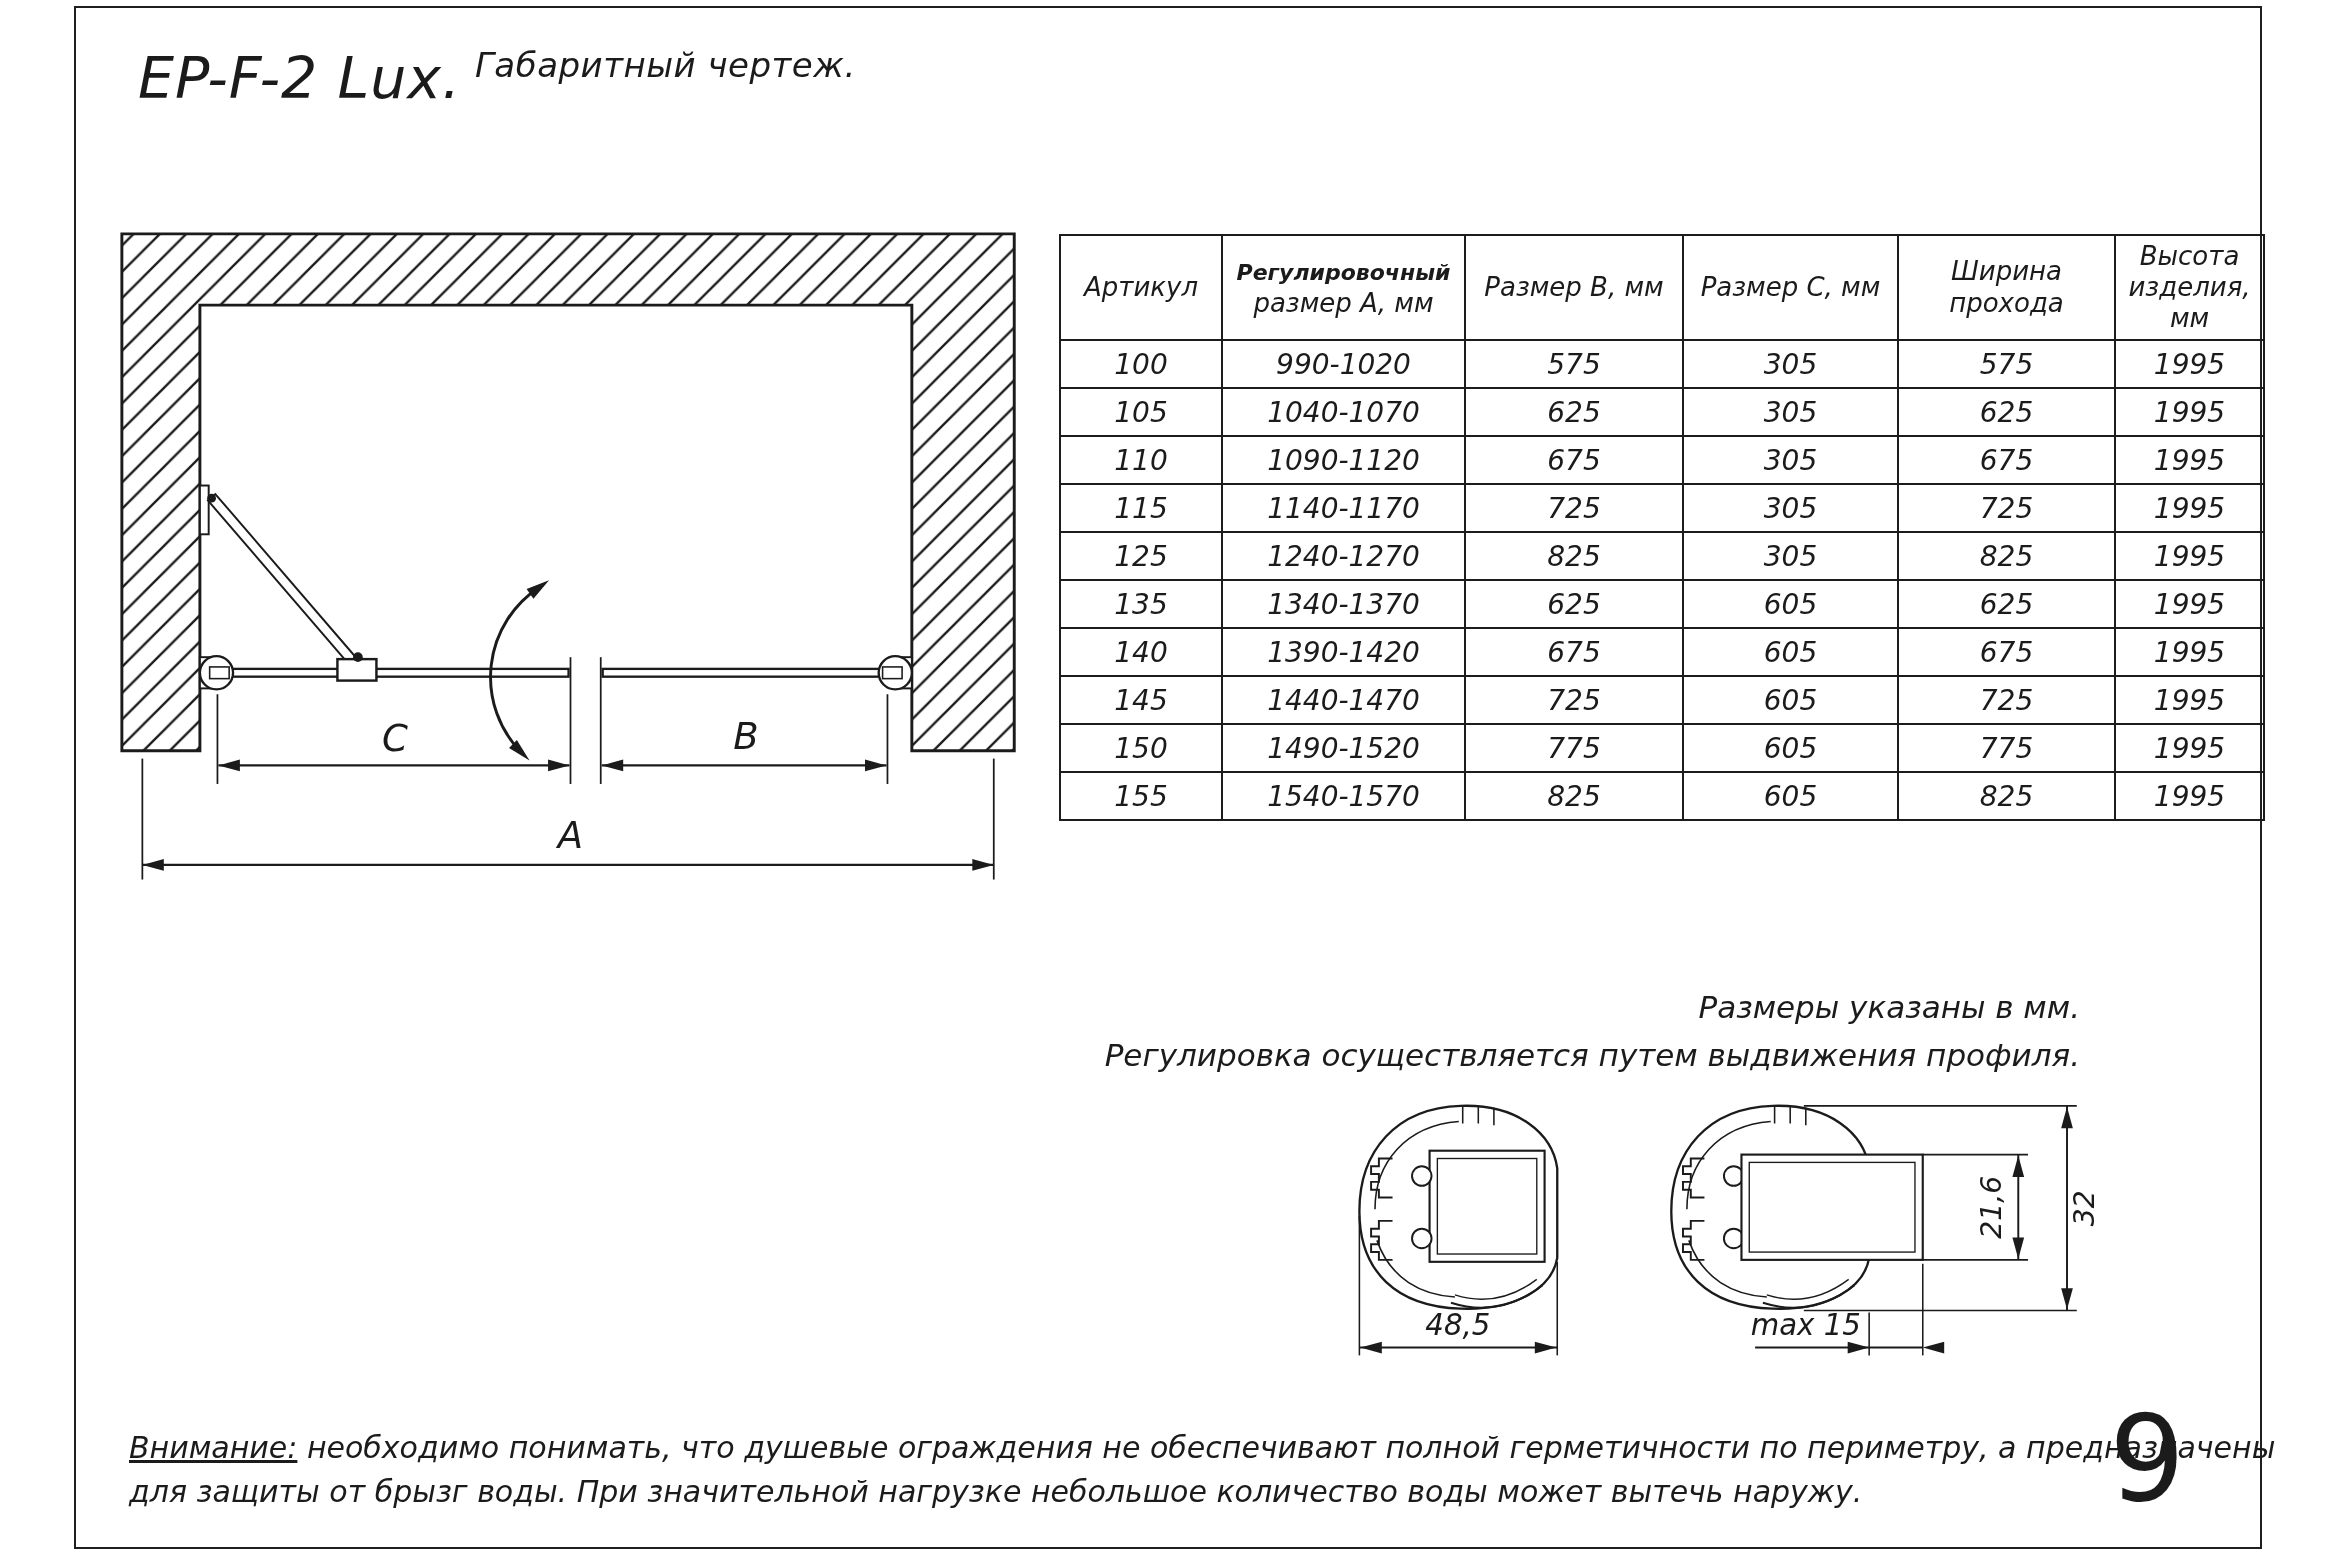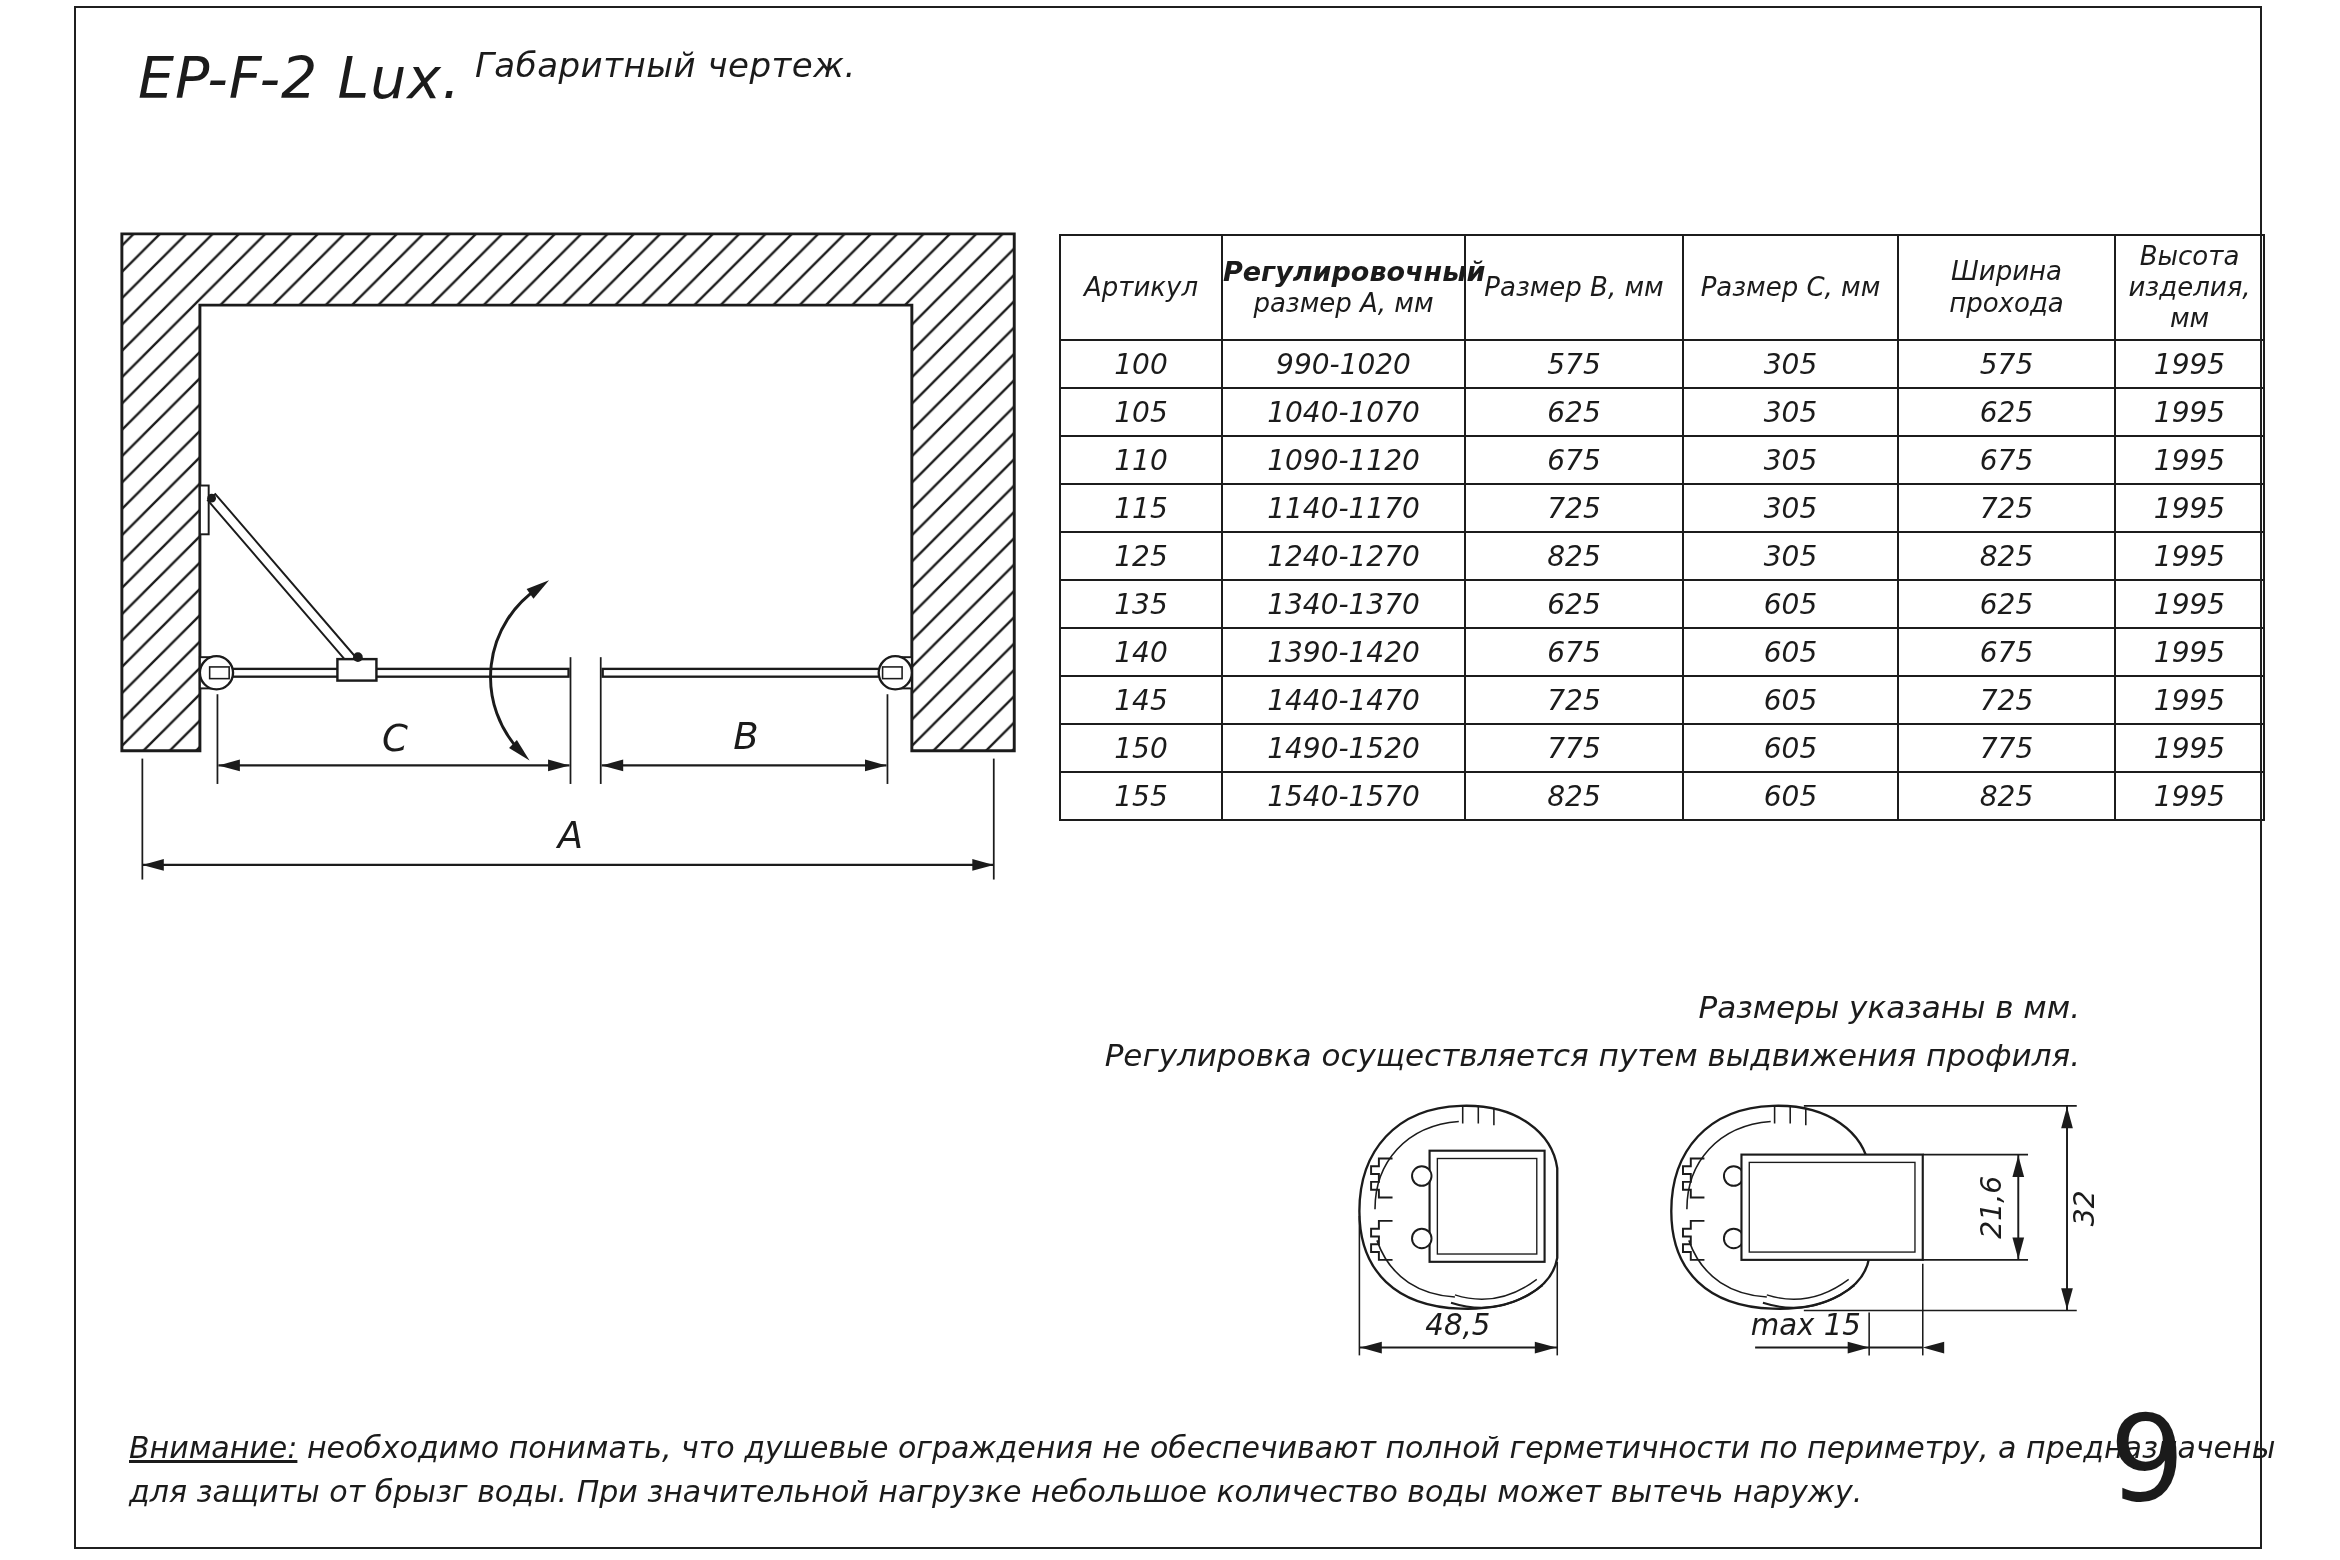--- a/index.html
+++ b/index.html
@@ -17,21 +17,21 @@
   .profiles-svg{position:absolute;left:1336px;top:1094px;}
   
   table.size-table{position:absolute;left:1059px;top:234px;width:1203px;
        border-collapse:collapse;table-layout:fixed;font-style:italic;}
   table.size-table th,table.size-table td{border:2px solid #1c1c1c;text-align:center;
        vertical-align:middle;padding:0;}
   table.size-table{border:2.9px solid #1c1c1c;}
   table.size-table th{height:103px;font-size:26px;font-weight:normal;line-height:1.2;
        border-bottom:2.9px solid #1c1c1c;}
   table.size-table td{height:46px;font-size:28px;}
-  .hdr-bold{font-weight:bold;font-size:27px;}
+  .hdr-bold{font-weight:bold;font-size:22px;}
   
   .notes{position:absolute;top:983px;right:261px;text-align:right;font-style:italic;
        font-size:31px;line-height:1.55;white-space:nowrap;}
   
   .warning{position:absolute;left:109px;top:1426px;font-style:italic;font-size:30px;
        line-height:1.45;white-space:nowrap;margin-left:20px;}
   .warning .u{text-decoration:underline;}
   
   .page-number{position:absolute;right:156px;bottom:41px;font-size:119px;line-height:1;}
 </style>

